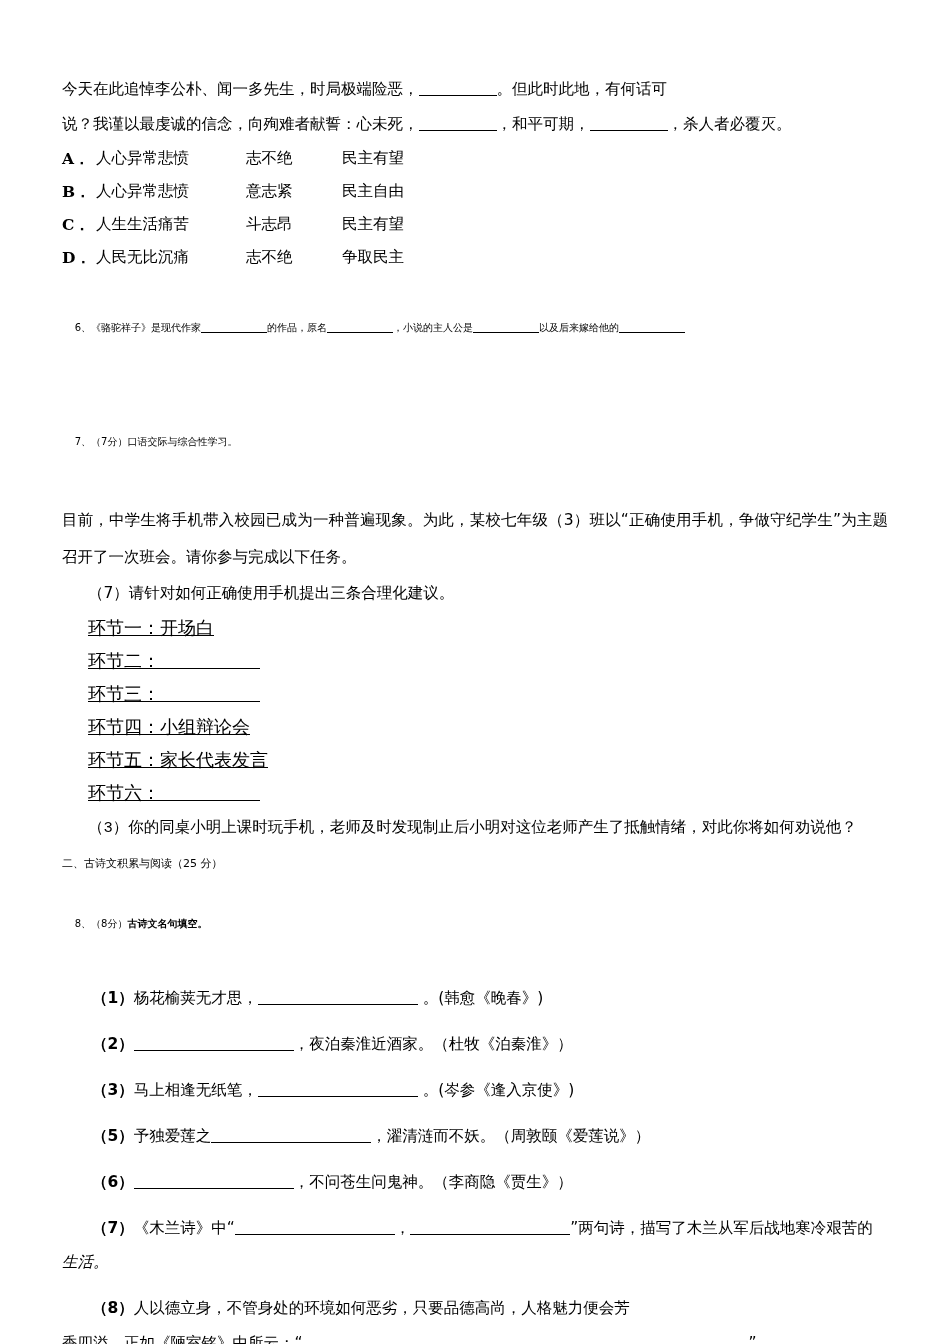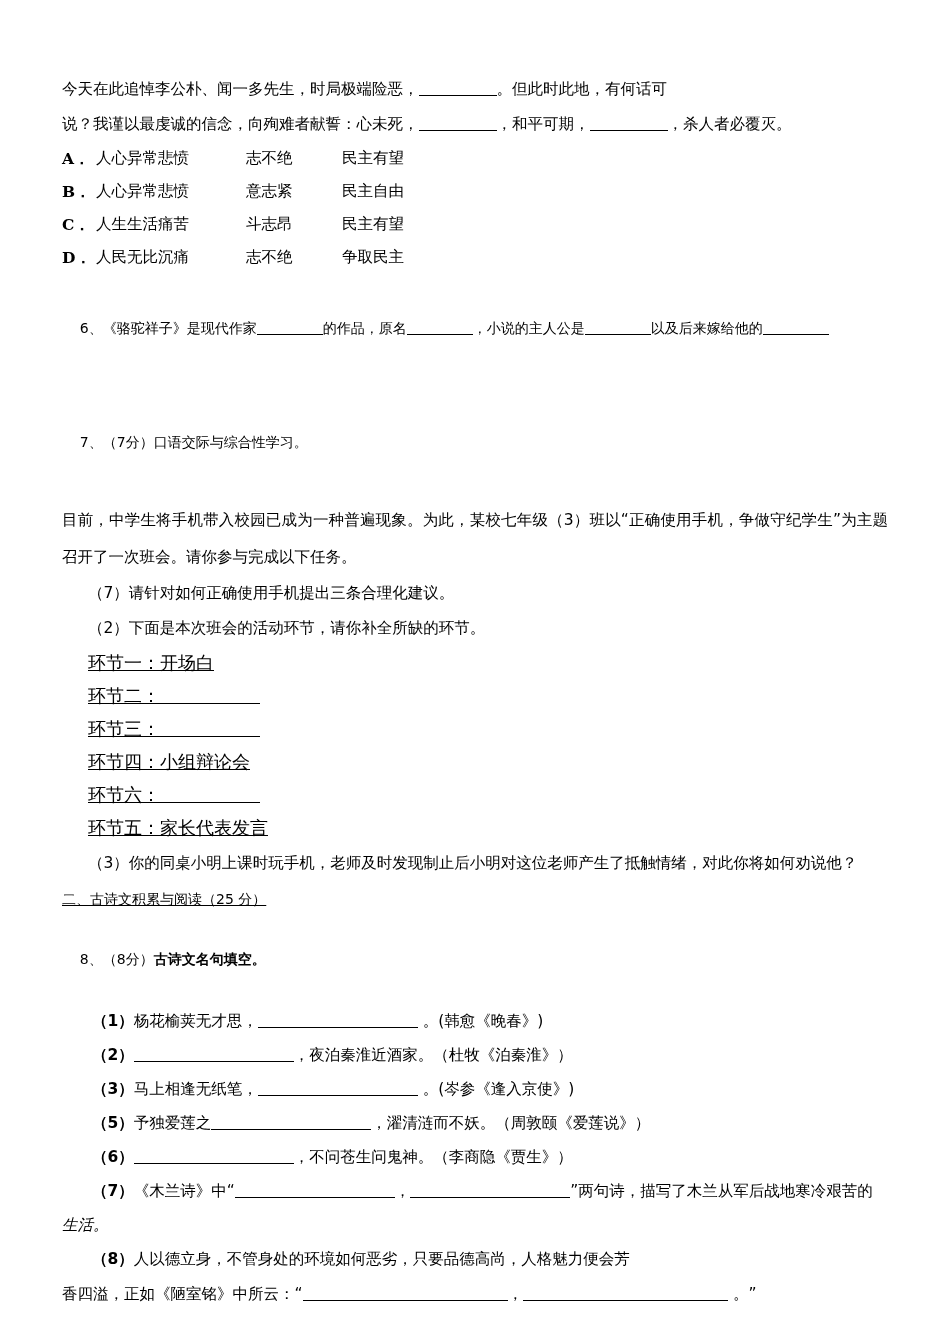--- a/index.html
+++ b/index.html
@@ -41,21 +41,21 @@
   }
   .opt-b {
     width: 96px;
     flex: 0 0 96px;
   }
   .opt-c {
     flex: 0 0 auto;
   }
   .indent1 { padding-left: 26px; }
   .small {
-    font-size: 14px;
+    font-size: 10px;
   }
   .bold { font-weight: bold; }
   .serif {
     font-family: "DejaVu Serif", "Liberation Serif", serif;
   }
   .blank-m {
     display: inline-block;
     border-bottom: 1px solid #000;
     width: 66px;
     height: 14px;
@@ -83,34 +83,34 @@
     vertical-align: -2px;
   }
   .fill-line {
     display: inline-block;
     border-bottom: 1px solid #000;
     width: 100px;
     height: 14px;
     vertical-align: -2px;
   }
   .sec-title {
-    font-size: 14px;
+    font-size: 11px;
     line-height: 30px;
-    text-decoration: underline;
   }
   .step-line {
     font-size: 18px;
     line-height: 33px;
     padding-left: 26px;
     text-decoration: underline;
   }
   .gushi-item {
     font-size: 15.5px;
     line-height: 34px;
     padding-left: 30px;
+    margin-top: 12px;
   }
   .gushi-item .idx {
     font-weight: bold;
   }
 </style>
 </head>
 <body>
 
 <div class="page">
 
@@ -144,30 +144,29 @@
 
   <div class="line small" style="line-height:36px;">
     <span>6、</span><span>《骆驼祥子》是现代作家</span><span class="blank-m"></span><span>的作品，原名</span><span class="blank-m"></span><span>，小说的主人公是</span><span class="blank-m"></span><span>以及后来嫁给他的</span><span class="blank-m"></span>
   </div>
 
   <div class="line small" style="line-height:40px;">
     <span>7、（7分）</span><span>口语交际与综合性学习。</span>
   </div>
   <div class="line" style="line-height:37px; text-align: justify;">目前，中学生将手机带入校园已成为一种普遍现象。为此，某校七年级（3）班以“正确使用手机，争做守纪学生”为主题召开了一次班会。请你参与完成以下任务。</div>
   <div class="line indent1">（7）请针对如何正确使用手机提出三条合理化建议。</div>
-  <div class="line indent1">（2）下面是本次班会的活动环节，请你补全所缺的环节。</div>
 
   <div class="step-line"><span>环节一：</span><span>开场白</span></div>
   <div class="step-line"><span>环节二：</span><span class="fill-line"></span></div>
   <div class="step-line"><span>环节三：</span><span class="fill-line"></span></div>
   <div class="step-line"><span>环节四：</span><span>小组辩论会</span></div>
+  <div class="step-line"><span>环节五：</span><span>家长代表发言</span></div>
   <div class="step-line"><span>环节六：</span><span class="fill-line"></span></div>
-  <div class="step-line"><span>环节五：</span><span>家长代表发言</span></div>
 
-  <div class="line indent1" style="line-height:38px;">（3）你的同桌小明上课时玩手机，老师及时发现制止后小明对这位老师产生了抵触情绪，对此你将如何劝说他？</div>
+  <div class="line indent1" style="line-height:38px;font-family:Liberation Mono, monospace;">（3）你的同桌小明上课时玩手机，老师及时发现制止后小明对这位老师产生了抵触情绪，对此你将如何劝说他？</div>
 
   <div class="sec-title" style="margin-top:2px;">二、古诗文积累与阅读（25 分）</div>
 
   <div class="line small" style="line-height:30px;">
     <span>8、（8分）</span><span class="bold">古诗文名句填空。</span>
   </div>
 
   <div class="gushi-item"><span class="idx">（1）</span><span>杨花榆荚无才思，</span><span class="blank-xl"></span><span> 。(韩愈《晚春》)</span></div>
 
   <div class="gushi-item"><span class="idx">（2）</span><span></span><span class="blank-xl"></span><span>，夜泊秦淮近酒家。（杜牧《泊秦淮》）</span></div>

